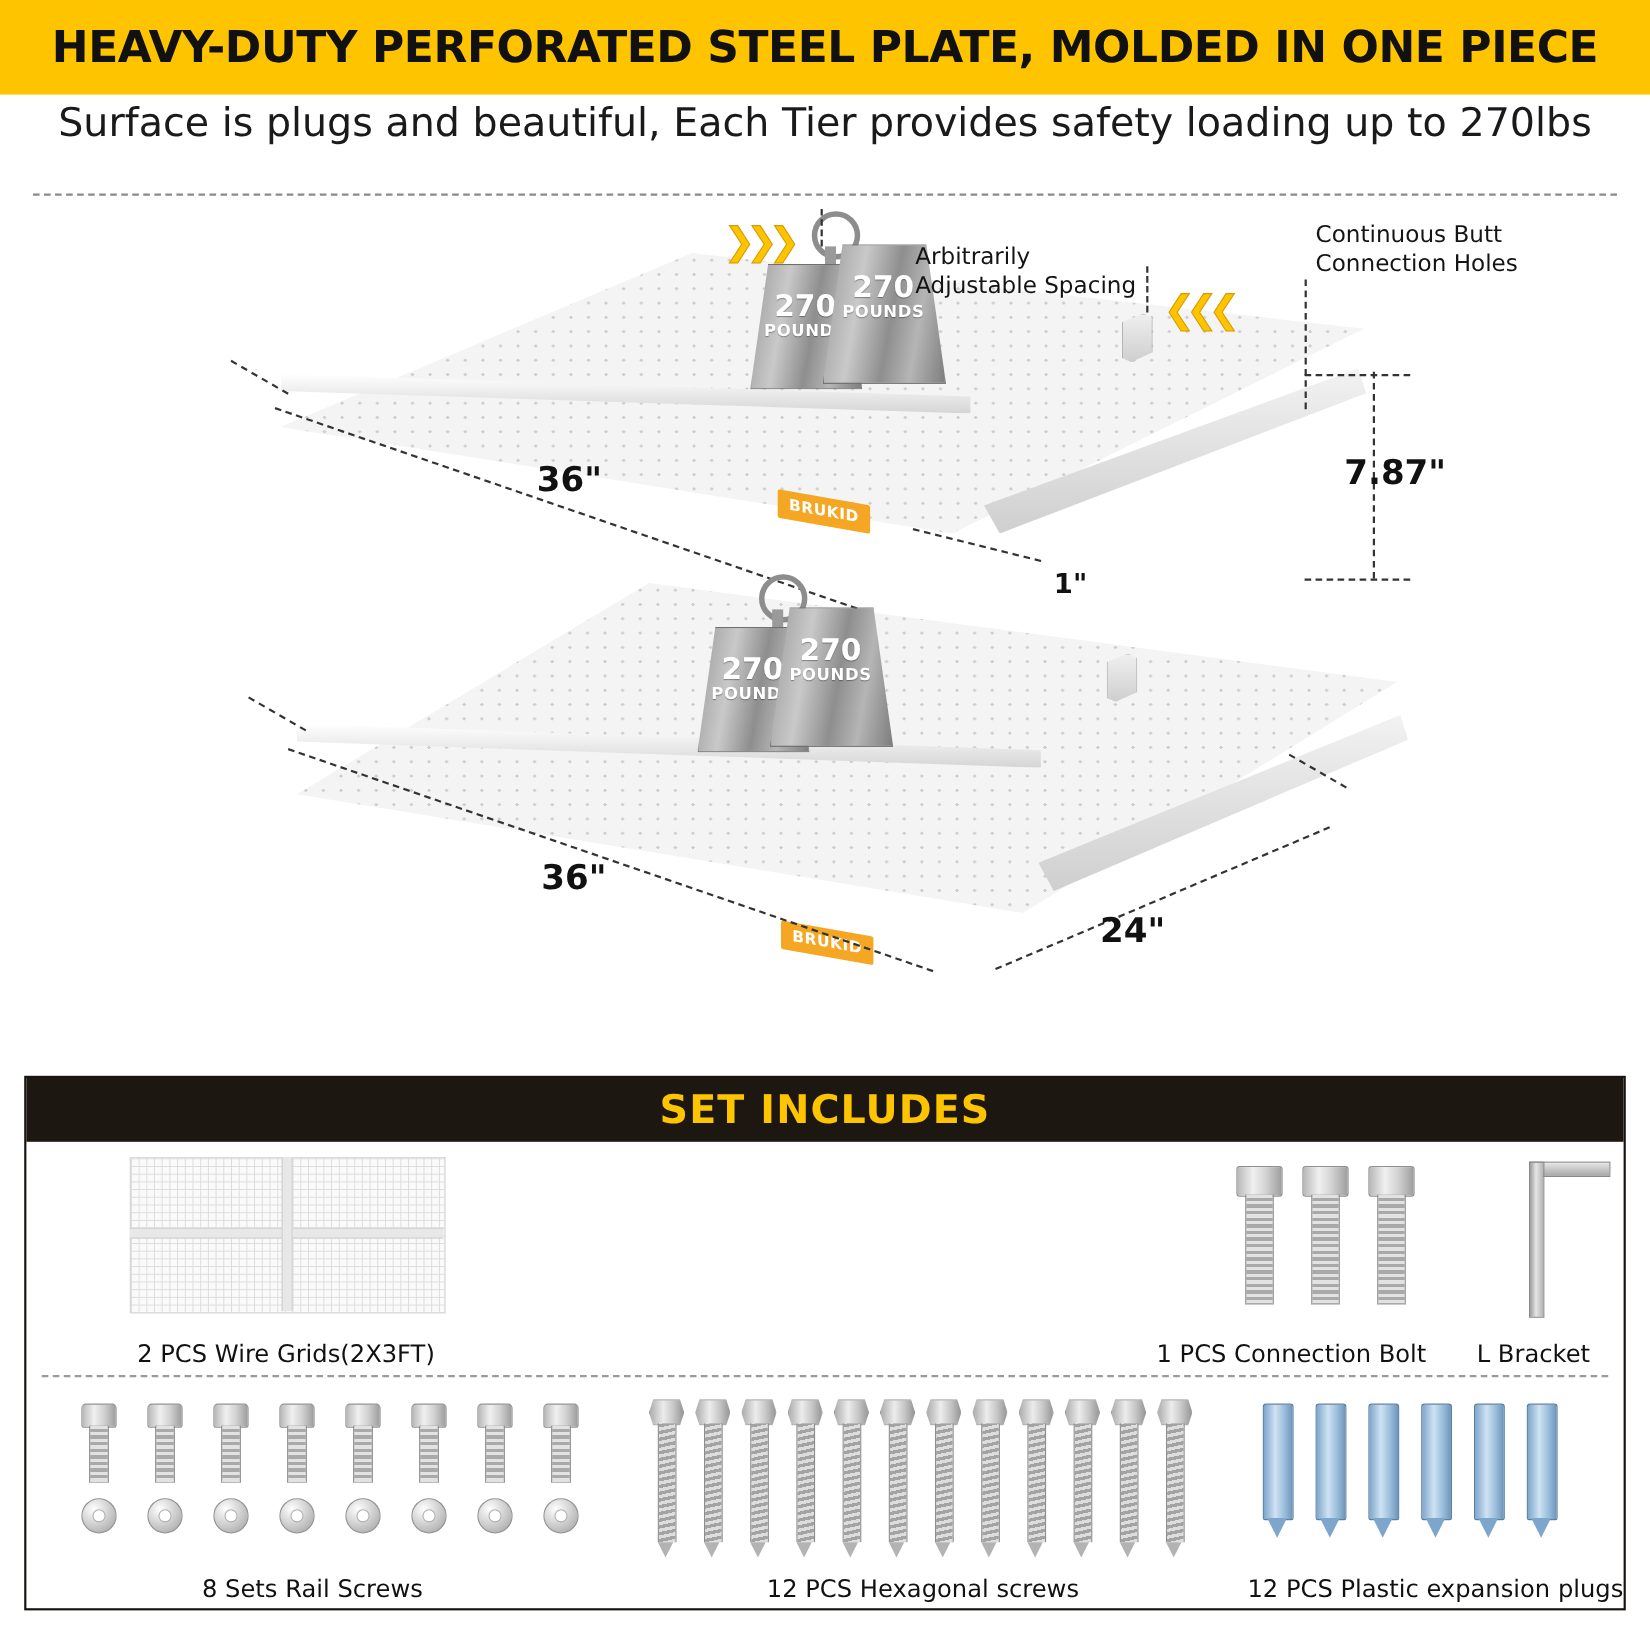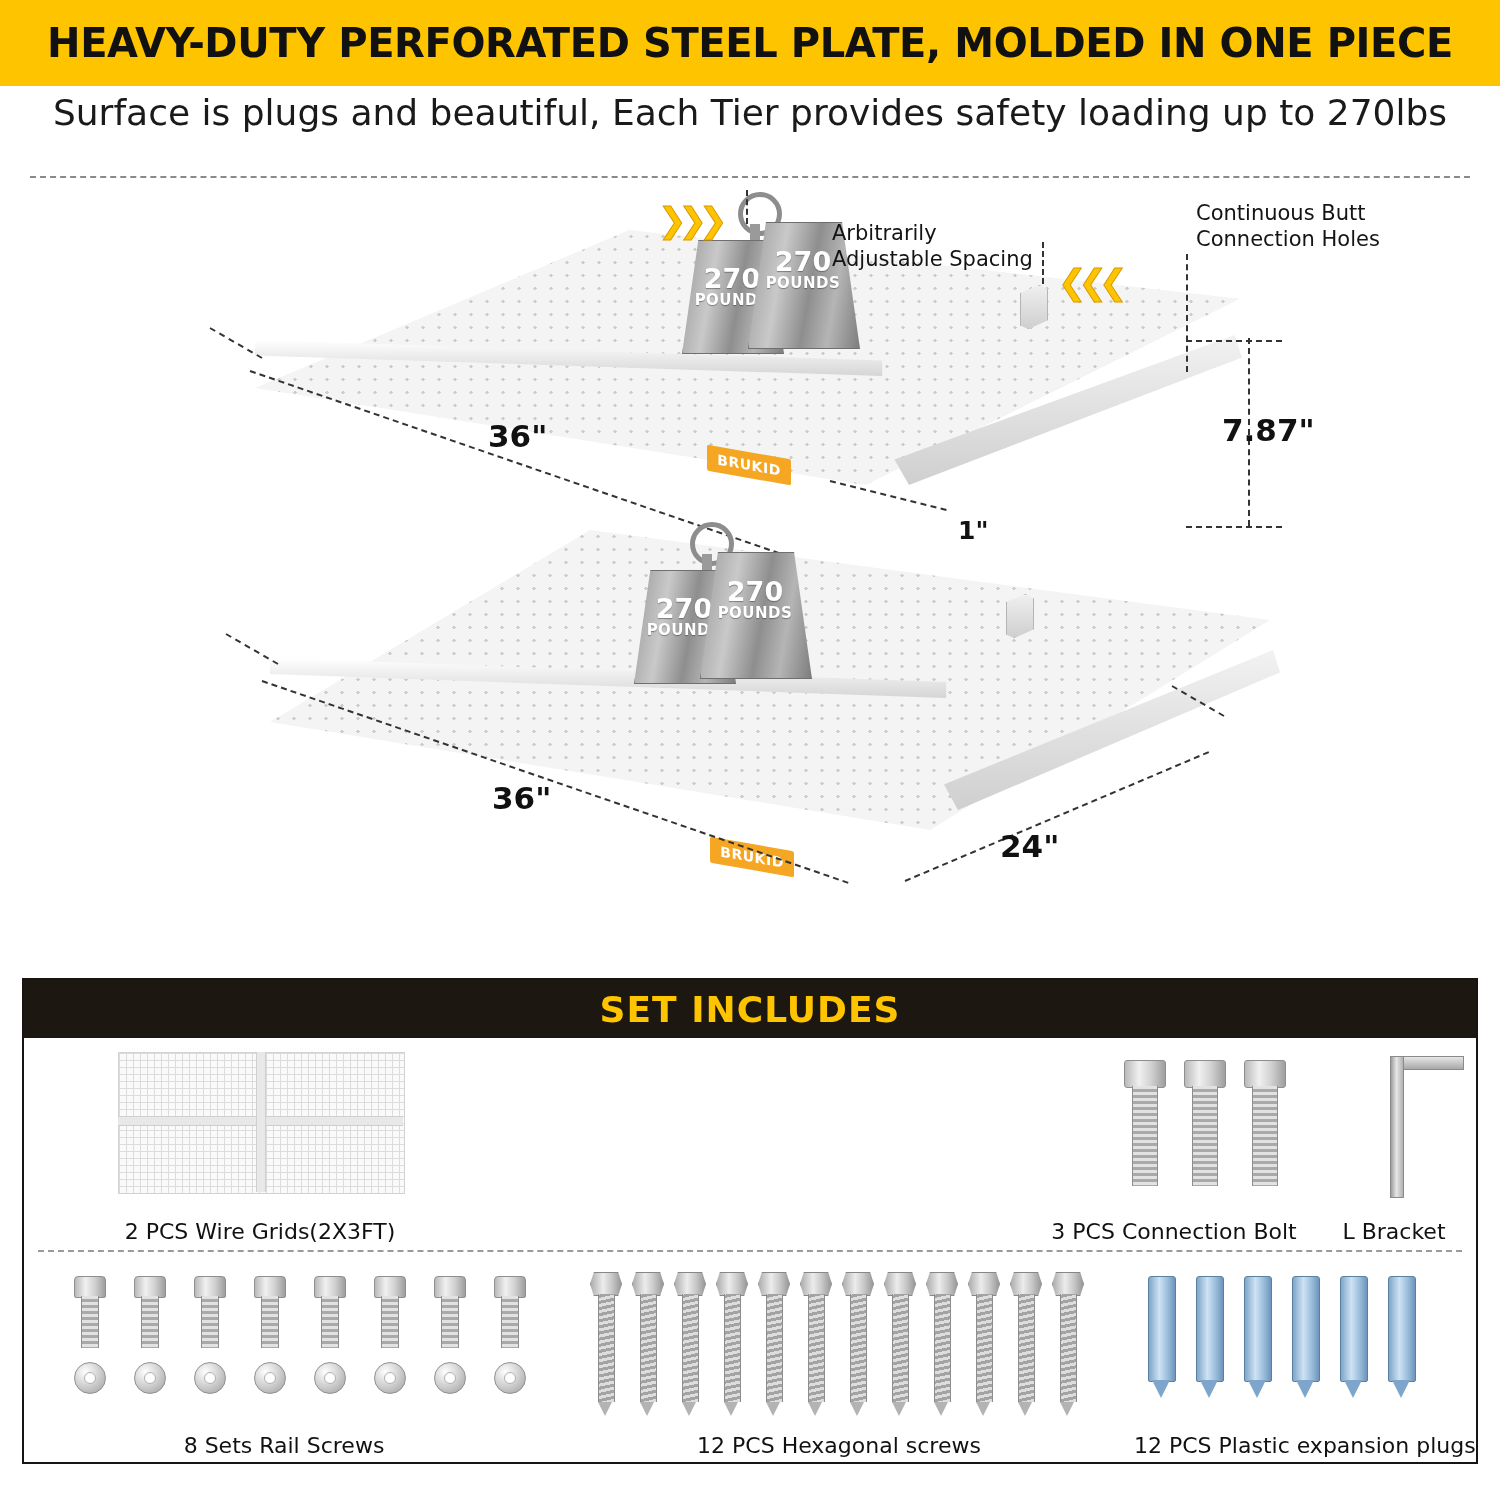--- a/index.html
+++ b/index.html
@@ -429,21 +429,21 @@
         <div class="bolt-shaft" style="left:8px;top:26px;width:24px;height:100px;"></div>
       </div>
       <div class="bolt" style="left:160px;top:16px;">
         <div class="bolt-head" style="left:0px;top:0px;width:40px;height:26px;"></div>
         <div class="bolt-shaft" style="left:8px;top:26px;width:24px;height:100px;"></div>
       </div>
       <div class="bolt" style="left:220px;top:16px;">
         <div class="bolt-head" style="left:0px;top:0px;width:40px;height:26px;"></div>
         <div class="bolt-shaft" style="left:8px;top:26px;width:24px;height:100px;"></div>
       </div>
-      <div class="cell-caption">3 PCS Connection Bolt</div>
+      <div class="cell-caption">1 PCS Connection Bolt</div>
     </div>
 
     <div class="cell" style="left:1290px;top:6px;width:160px;height:200px;">
       <div class="wrench-h" style="left:76px;top:12px;width:72px;height:12px;"></div>
       <div class="wrench-v" style="left:76px;top:12px;width:12px;height:140px;"></div>
       <div class="cell-caption">L Bracket</div>
     </div>
   </div>
 
   <div class="row-divider"></div>

